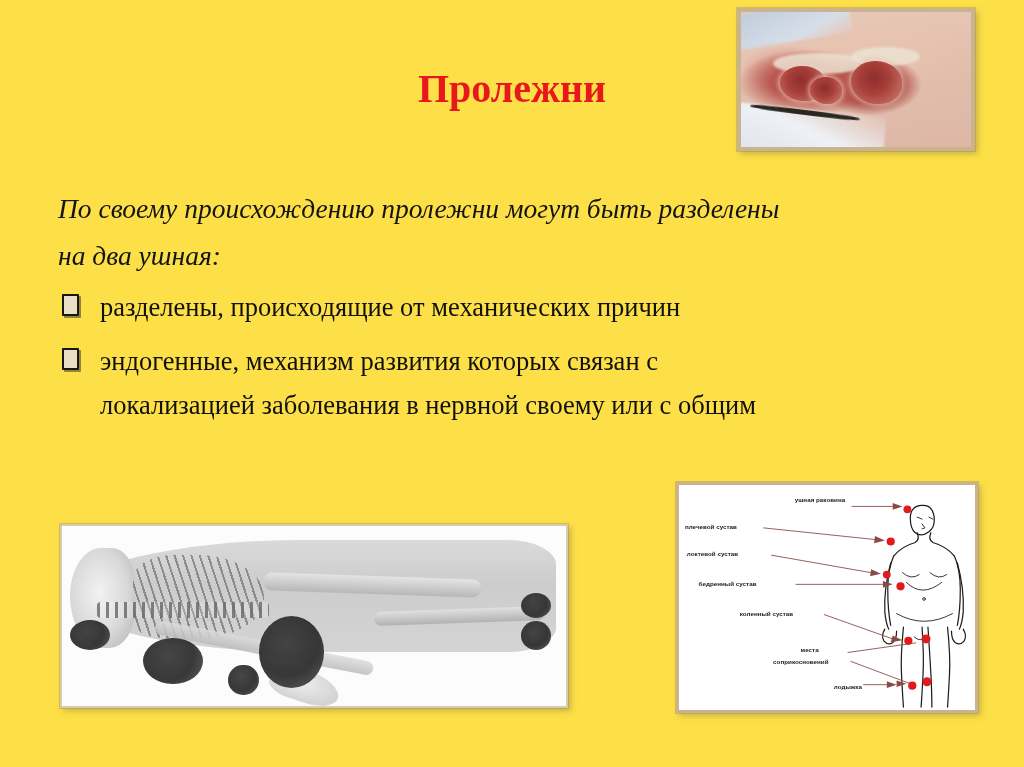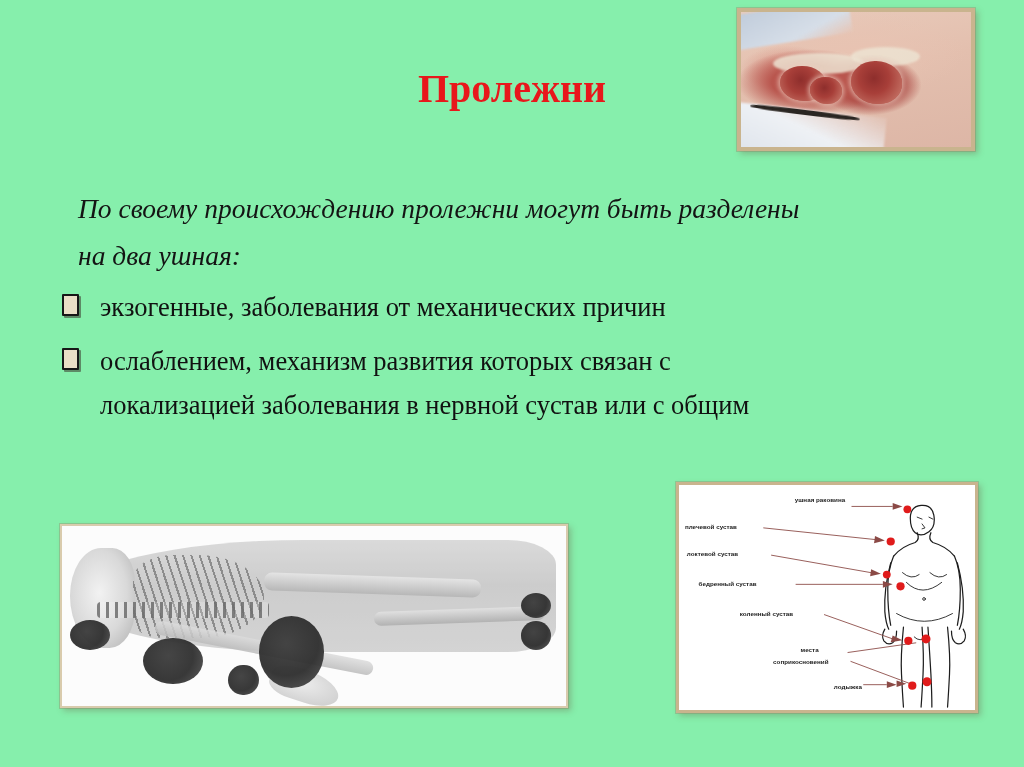--- a/index.html
+++ b/index.html
@@ -11,21 +11,21 @@
   body {
     width: 1024px;
     height: 767px;
     overflow: hidden;
     font-family: "Liberation Serif", "DejaVu Serif", serif;
     position: relative;
   }
   .slide {
     position: absolute;
     inset: 0;
-    background: #86efac;
+    background: #fde047;
   }
 
   
   .slide-title {
     position: absolute;
     left: 0;
     top: 66px;
     width: 1024px;
     text-align: center;
     font-family: "Liberation Serif", "DejaVu Serif", serif;
@@ -41,21 +41,20 @@
   .lead {
     position: absolute;
     left: 58px;
     top: 185px;
     width: 910px;
     font-style: italic;
     font-size: 27.5px;
     line-height: 47px;
     color: #141414;
     font-family: "Liberation Serif", "DejaVu Serif", serif;
-    margin-left: 20px;
   }
   .lead .ln { display: block; white-space: nowrap; }
 
   
   .bullets {
     position: absolute;
     left: 56px;
     top: 285px;
     width: 930px;
   }
@@ -300,27 +299,27 @@
 
   <div class="lead">
     <span class="ln">По своему происхождению пролежни могут быть разделены</span>
     <span class="ln">на два ушная:</span>
   </div>
 
   <div class="bullets">
 
     <div class="bullet-item">
       <span class="bullet-marker"></span>
-      <span class="ln">экзогенные, заболевания от механических причин</span>
+      <span class="ln">разделены, происходящие от механических причин</span>
     </div>
 
     <div class="bullet-item">
       <span class="bullet-marker"></span>
-      <span class="ln">ослаблением, механизм развития которых связан с</span>
-      <span class="ln">локализацией заболевания в нервной сустав или с общим</span>
+      <span class="ln">эндогенные, механизм развития которых связан с</span>
+      <span class="ln">локализацией заболевания в нервной своему или с общим</span>
     </div>
 
   </div>
 
   <div class="pic" id="wound-photo">
     <div class="skin"></div>
     <div class="sheet-top"></div>
     <div class="sheet-bottom"></div>
     <div class="dark-edge"></div>
     <div class="crust" style="left:14%;top:30%;width:40%;height:16%;"></div>

